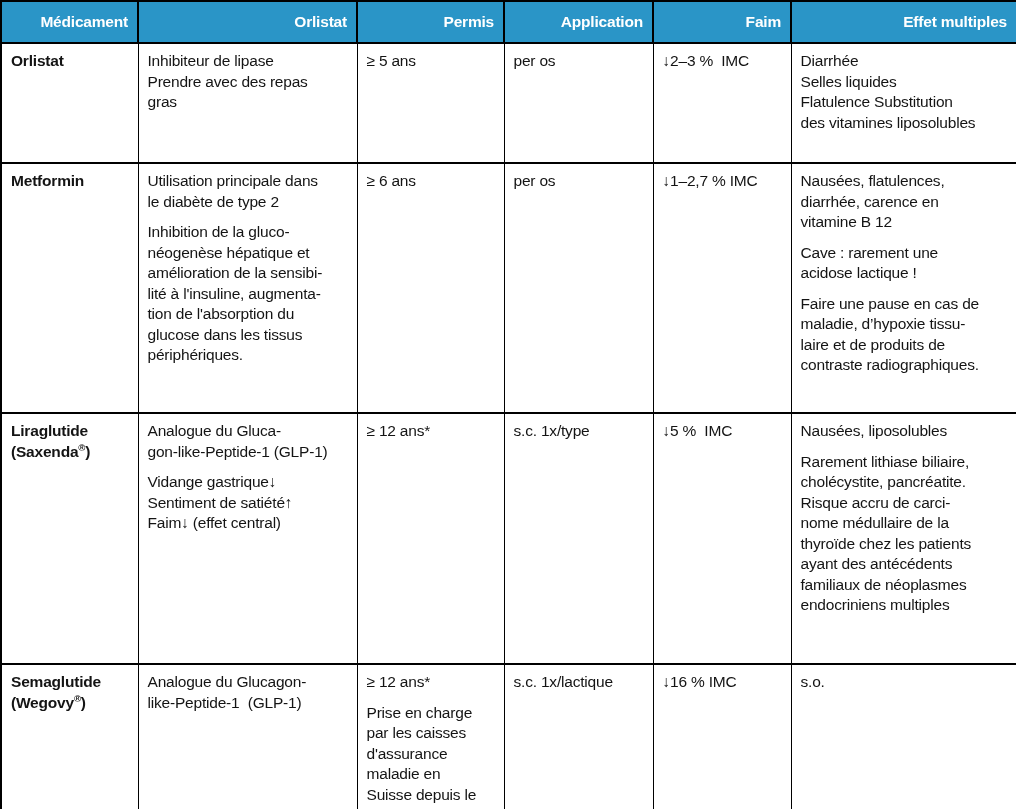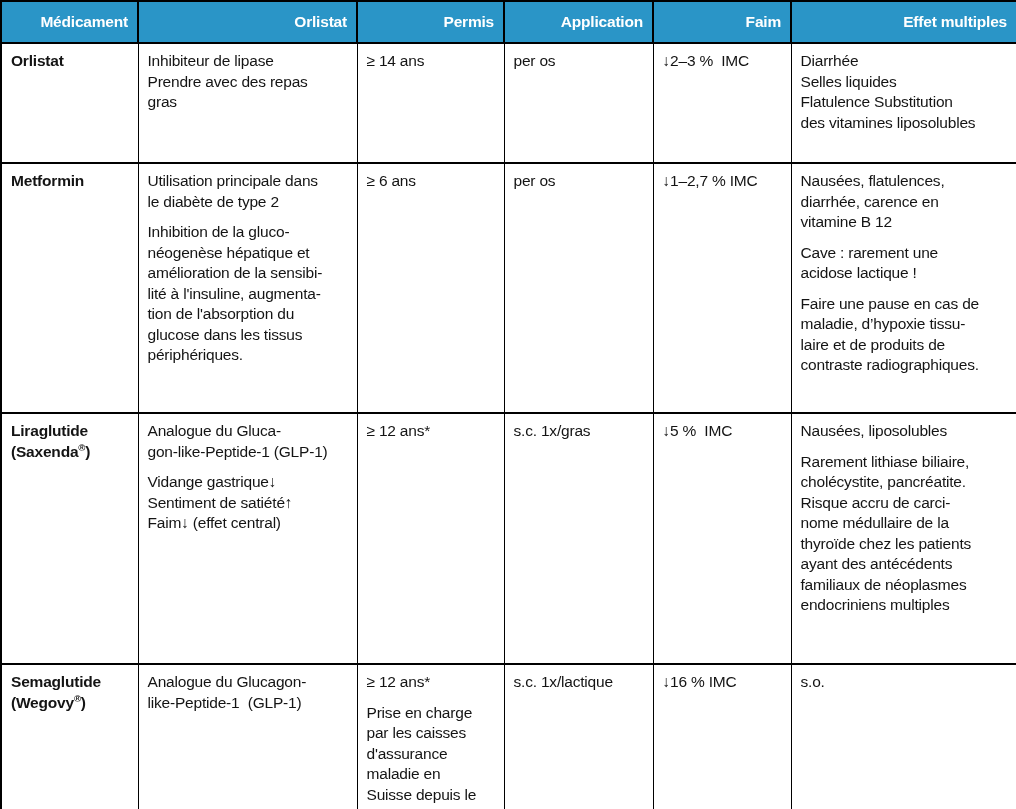--- a/index.html
+++ b/index.html
@@ -77,21 +77,21 @@
     </thead>
     <tbody>
         <tr class="r0">
           <td class="cell-medicament">
             <p>Orlistat</p>
           </td>
           <td class="cell-fonction">
             <p>Inhibiteur de lipase<br>Prendre avec des repas<br>gras</p>
           </td>
           <td class="cell-permis">
-            <p>≥ 14 ans</p>
+            <p>≥ 5 ans</p>
           </td>
           <td class="cell-application">
             <p>per os</p>
           </td>
           <td class="cell-effet">
             <p>↓2–3&nbsp;%&nbsp; IMC</p>
           </td>
           <td class="cell-effet-secondaire">
             <p>Diarrhée<br>Selles liquides<br>Flatulence Substitution<br>des vitamines liposolubles</p>
           </td>
@@ -124,21 +124,21 @@
             <p>Liraglutide<br>(Saxenda<sup>®</sup>)</p>
           </td>
           <td class="cell-fonction">
             <p>Analogue du Gluca-<br>gon-like-Peptide-1 (GLP-1)</p>
             <p>Vidange gastrique↓<br>Sentiment de satiété↑<br>Faim↓ (effet central)</p>
           </td>
           <td class="cell-permis">
             <p>≥ 12 ans*</p>
           </td>
           <td class="cell-application">
-            <p>s.c. 1x/gras</p>
+            <p>s.c. 1x/type</p>
           </td>
           <td class="cell-effet">
             <p>↓5&nbsp;%&nbsp; IMC</p>
           </td>
           <td class="cell-effet-secondaire">
             <p>Nausées, liposolubles</p>
             <p>Rarement lithiase biliaire,<br>cholécystite, pancréatite.<br>Risque accru de carci-<br>nome médullaire de la<br>thyroïde chez les patients<br>ayant des antécédents<br>familiaux de néoplasmes<br>endocriniens multiples</p>
           </td>
         </tr>
         <tr class="r3">

